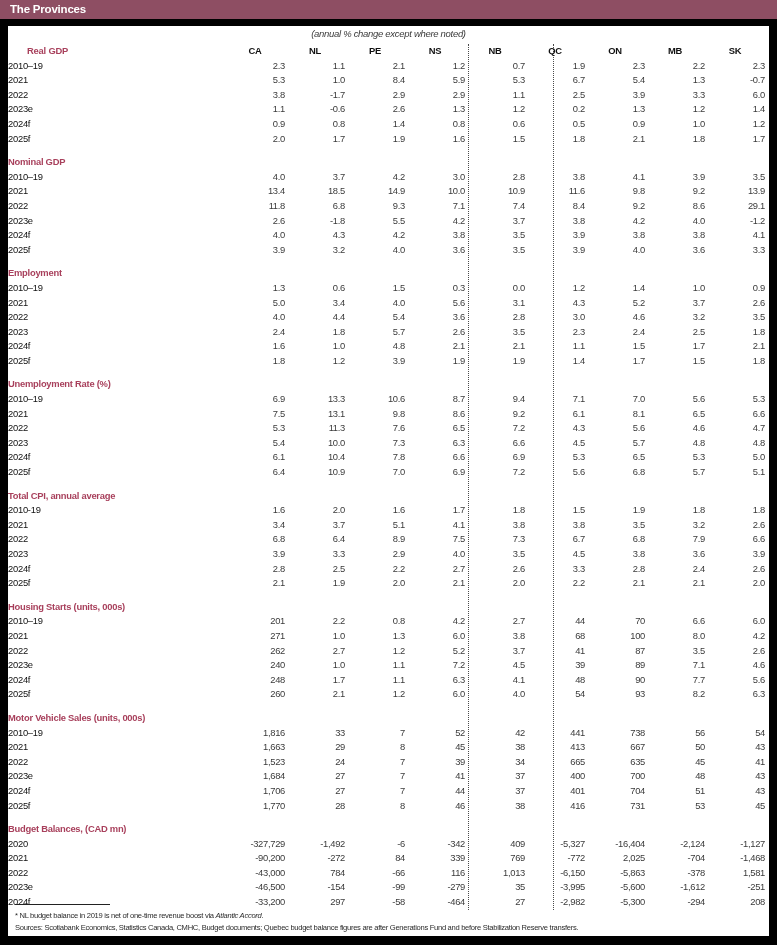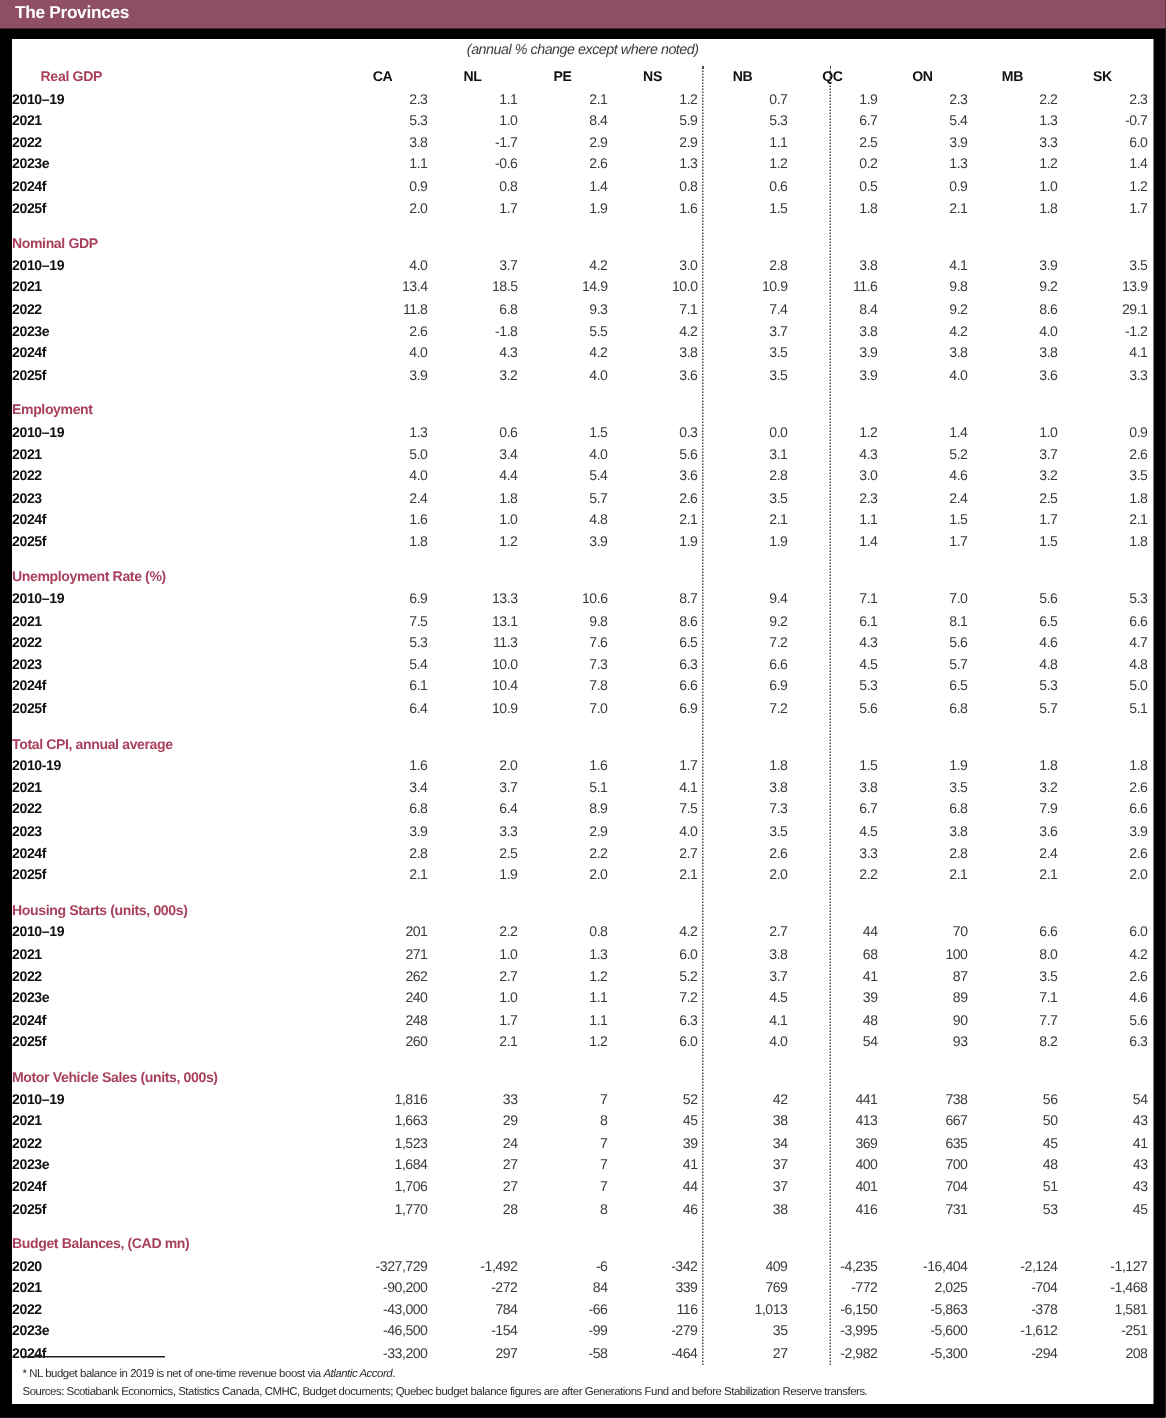--- a/index.html
+++ b/index.html
@@ -87,21 +87,21 @@
     vertical-align: middle;
     white-space: nowrap;
   }
   
   col.c-label { width: 215px; }
   col.c-pad   { width: 2px; }
   col.c-num   { width: 60px; }
 
   .lbl {
     padding-left: 7px;
-    font-weight: bold;
+    font-weight: normal;
     color: #111111;
     font-size: 9.4px;
     letter-spacing: -0.25px;
   }
   .section-title td {
     padding-left: 7px;
     color: #a8405c;
     font-weight: bold;
     font-size: 9.6px;
     letter-spacing: -0.25px;
@@ -767,21 +767,21 @@
             <td class="num">197</td>
           </tr>
           <tr>
             <td class="lbl">2022</td>
             <td></td>
             <td class="num">1,523</td>
             <td class="num">24</td>
             <td class="num">7</td>
             <td class="num">39</td>
             <td class="num">34</td>
-            <td class="num">369</td>
+            <td class="num">665</td>
             <td class="num">635</td>
             <td class="num">45</td>
             <td class="num">41</td>
             <td class="num">182</td>
           </tr>
           <tr>
             <td class="lbl">2023e</td>
             <td></td>
             <td class="num">1,684</td>
             <td class="num">27</td>
@@ -829,21 +829,21 @@
             <td colspan="13">Budget Balances, (CAD mn)</td>
           </tr>
           <tr>
             <td class="lbl">2020</td>
             <td></td>
             <td class="num">-327,729</td>
             <td class="num">-1,492</td>
             <td class="num">-6</td>
             <td class="num">-342</td>
             <td class="num">409</td>
-            <td class="num">-4,235</td>
+            <td class="num">-5,327</td>
             <td class="num">-16,404</td>
             <td class="num">-2,124</td>
             <td class="num">-1,127</td>
             <td class="num">-16,962</td>
           </tr>
           <tr>
             <td class="lbl">2021</td>
             <td></td>
             <td class="num">-90,200</td>
             <td class="num">-272</td>

